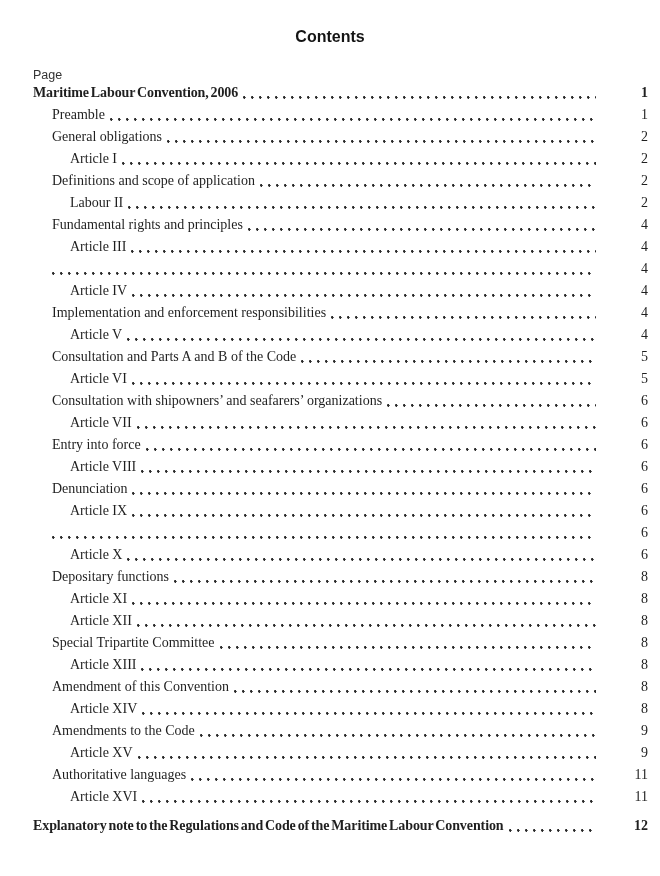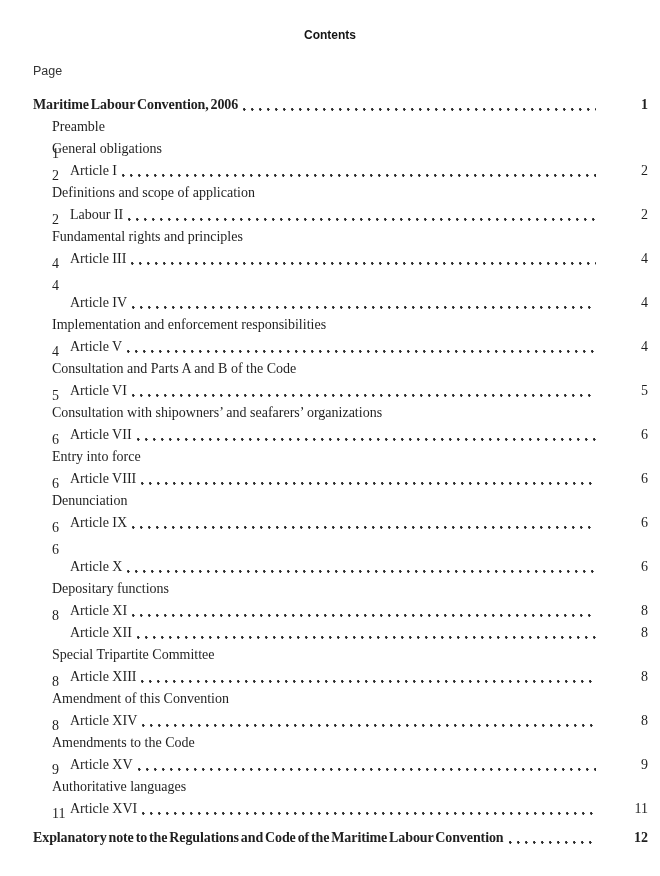--- a/index.html
+++ b/index.html
@@ -13,39 +13,39 @@
   .sheet {
     box-sizing: border-box;
     width: 660px; height: 876px;
     padding: 28px 12px 0 33px;
   }
   .doc-title {
     margin: 0 -12px 0 -33px;        
     text-align: center;
     font-family: "Liberation Sans", sans-serif;
     font-weight: bold;
-    font-size: 12px;
+    font-size: 16px;
     color: #141414;
   }
   .page-col-label {
     margin-top: 22px;
     text-align: left;
     font-family: "Liberation Sans", sans-serif;
     font-size: 12.5px;
     color: #333333;
   }
-  .toc { margin-top: 16px; }
+  .toc { }
   .row {
     display: flex;
     align-items: baseline;
     height: 22px;
     font-size: 14px;
     line-height: 22px;
   }
-  .row.level-1 { padding-left: 19px; flex-direction: column; }
+  .row.level-1 { padding-left: 19px; }
   .row.level-2 { padding-left: 37px; }
   .row.bold { font-weight: bold; }
   .row.bold .label { word-spacing: -1.5px; letter-spacing: -0.1px; }
   .row.gap-before { margin-top: 7px; }
   .label { white-space: nowrap; padding-right: 5px; }
   .dots {
     flex: 1 1 auto;
     min-width: 14px;
     align-self: flex-end;
     height: 3px;

